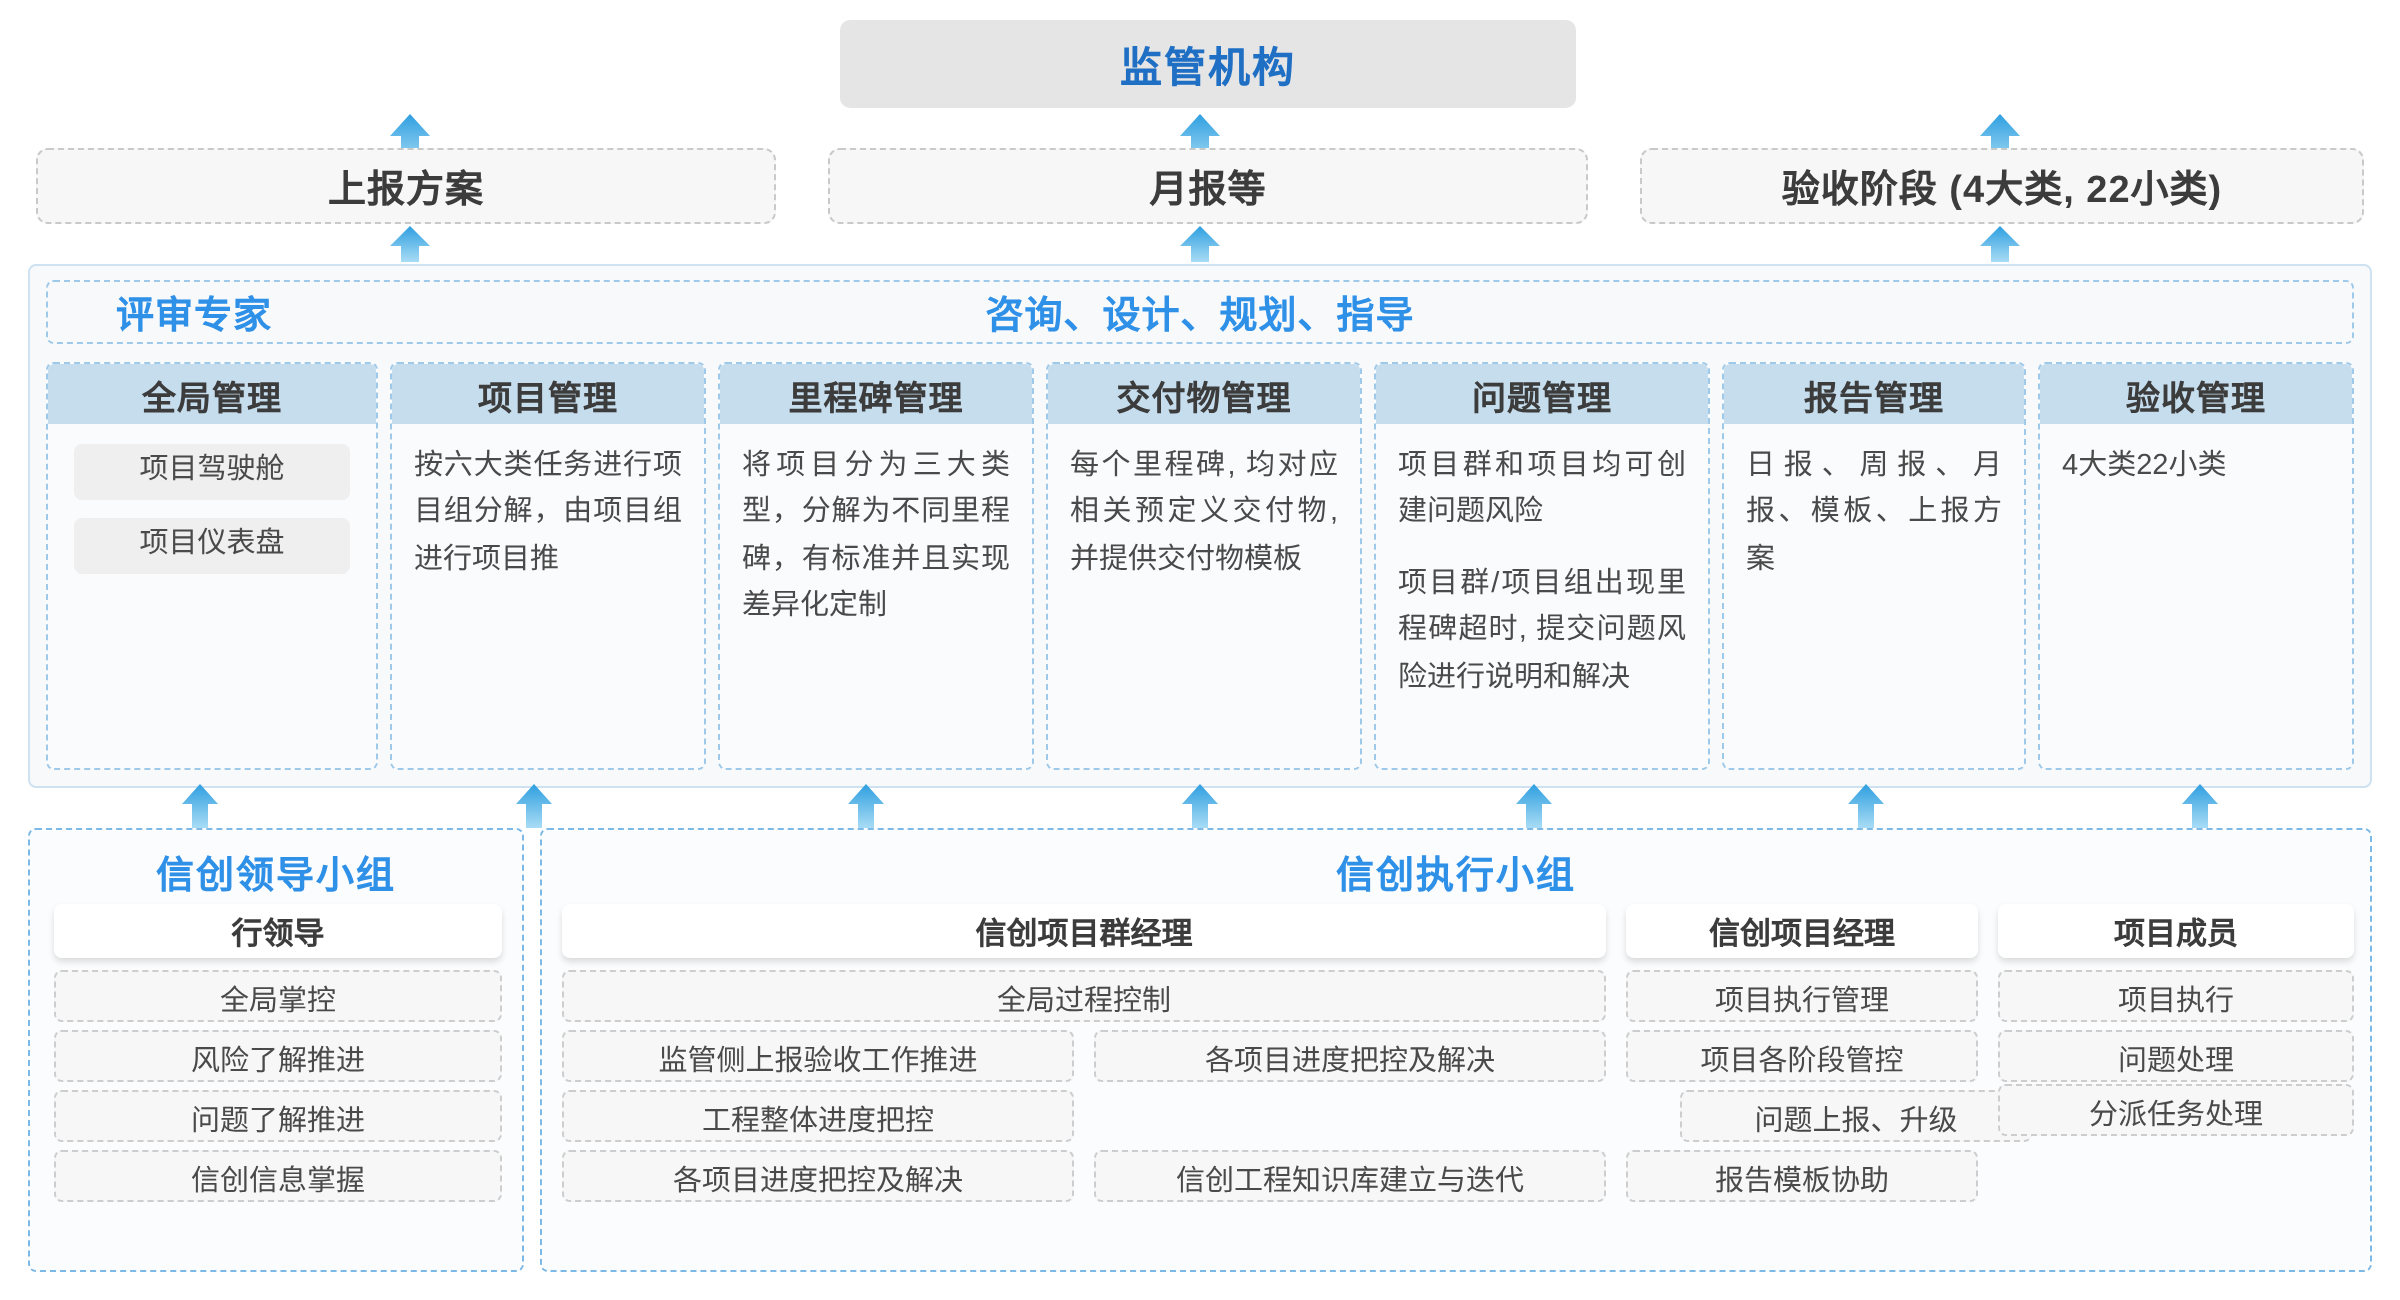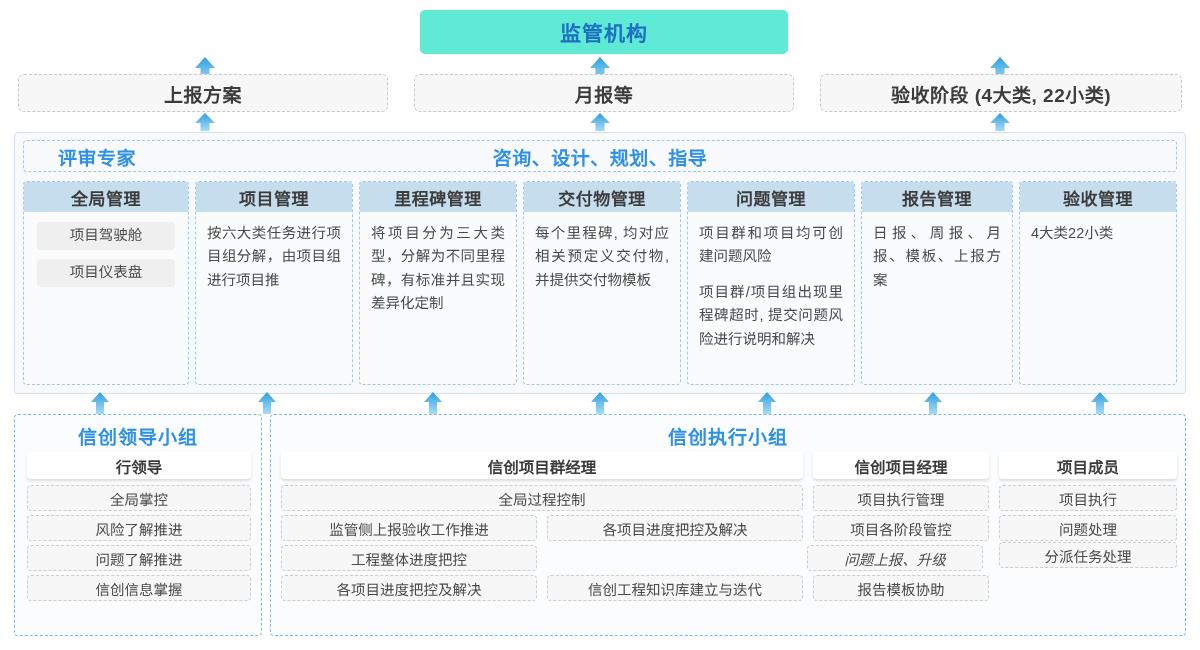--- a/index.html
+++ b/index.html
@@ -23,21 +23,21 @@
     display:flex;align-items:center;justify-content:center;
   }
   .arrow{
     position:absolute;
     width:22px;height:28px;
   }
 
   
   #regulator{
     position:absolute;left:420px;top:10px;width:368px;height:44px;
-    background:#5eead4;
+    background:#e5e5e5;
     border-radius:5px;
     display:flex;align-items:center;justify-content:center;
     font-size:21px;font-weight:bold;color:#1f6fc4;
     letter-spacing:1px;
   }
 
   
   .report-box{
     position:absolute;top:74px;height:38px;
     font-size:19px;font-weight:bold;color:#3c3c3c;
@@ -295,21 +295,21 @@
     <div class="task" style="left:10px;top:70px;width:522px;">全局过程控制</div>
     <div class="task" style="left:10px;top:100px;width:256px;">监管侧上报验收工作推进</div>
     <div class="task" style="left:10px;top:130px;width:256px;">工程整体进度把控</div>
     <div class="task" style="left:10px;top:160px;width:256px;">各项目进度把控及解决</div>
     <div class="task" style="left:276px;top:100px;width:256px;">各项目进度把控及解决</div>
     <div class="task" style="left:276px;top:160px;width:256px;">信创工程知识库建立与迭代</div>
 
     <div class="role-head" style="left:542px;top:37px;width:176px;">信创项目经理</div>
     <div class="task" style="left:542px;top:70px;width:176px;">项目执行管理</div>
     <div class="task" style="left:542px;top:100px;width:176px;">项目各阶段管控</div>
-    <div class="task" style="left:536px;top:130px;width:176px;font-style:italic;">问题上报、升级</div>
+    <div class="task" style="left:569px;top:130px;width:176px;">问题上报、升级</div>
     <div class="task" style="left:542px;top:160px;width:176px;">报告模板协助</div>
 
     <div class="role-head" style="left:728px;top:37px;width:178px;">项目成员</div>
     <div class="task" style="left:728px;top:70px;width:178px;">项目执行</div>
     <div class="task" style="left:728px;top:100px;width:178px;">问题处理</div>
     <div class="task" style="left:728px;top:127px;width:178px;">分派任务处理</div>
   </div>
 
 </div>
 

